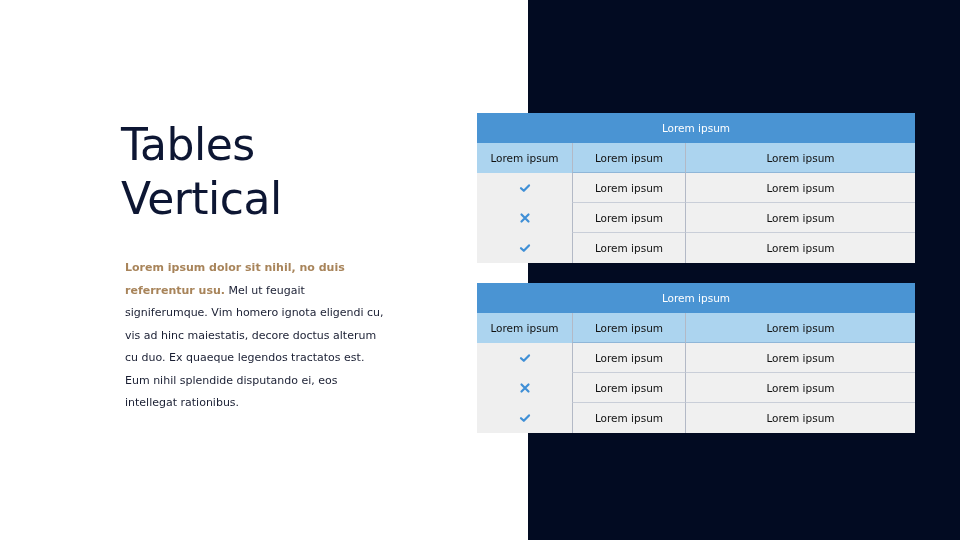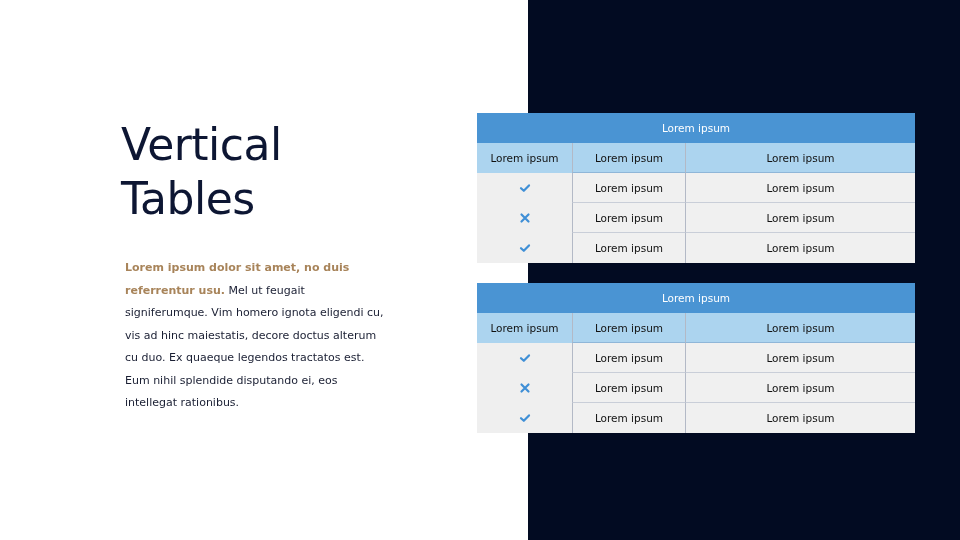--- a/index.html
+++ b/index.html
@@ -44,25 +44,25 @@
   .row.sub .c2, .row.sub .c3 { border-bottom: 1px solid #8fb6d8; }
   .row:last-child .c2, .row:last-child .c3 { border-bottom: none; }
   .icon { width: 12px; height: 12px; display: inline-block; }
 </style>
 </head>
 <body>
 
 <div class="dark-panel"></div>
 
 <div class="title">
+  <div>Tables</div>
   <div>Vertical</div>
-  <div>Tables</div>
 </div>
 
-<div class="body-text"><span class="accent">Lorem ipsum dolor sit amet, no duis referrentur usu.</span><span> Mel ut feugait signiferumque. Vim homero ignota eligendi cu, vis ad hinc maiestatis, decore doctus alterum cu duo. Ex quaeque legendos tractatos est. Eum nihil splendide disputando ei, eos intellegat rationibus.</span></div>
+<div class="body-text"><span class="accent">Lorem ipsum dolor sit nihil, no duis referrentur usu.</span><span> Mel ut feugait signiferumque. Vim homero ignota eligendi cu, vis ad hinc maiestatis, decore doctus alterum cu duo. Ex quaeque legendos tractatos est. Eum nihil splendide disputando ei, eos intellegat rationibus.</span></div>
 
 <div class="vtable" style="top:113px;">
   <div class="hdr">Lorem ipsum</div>
   <div class="row sub">
     <div class="cell c1">Lorem ipsum</div>
     <div class="cell c2">Lorem ipsum</div>
     <div class="cell c3">Lorem ipsum</div>
   </div>
   <div class="row">
     <div class="cell c1">

